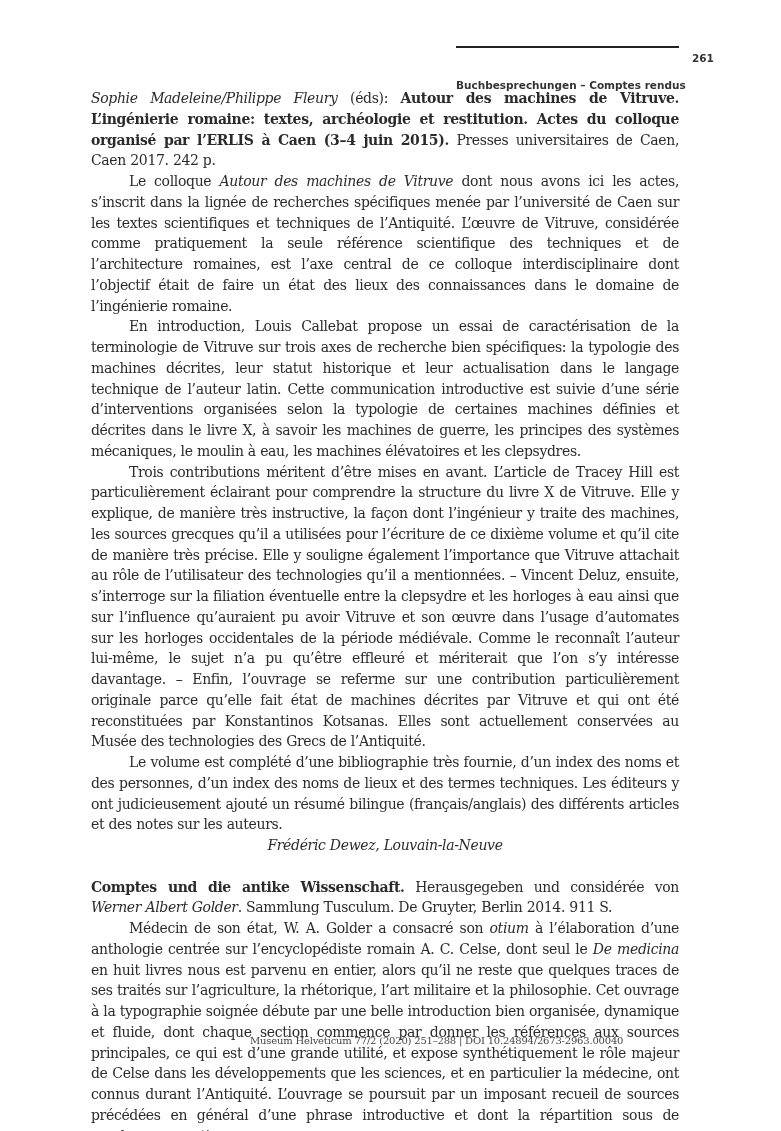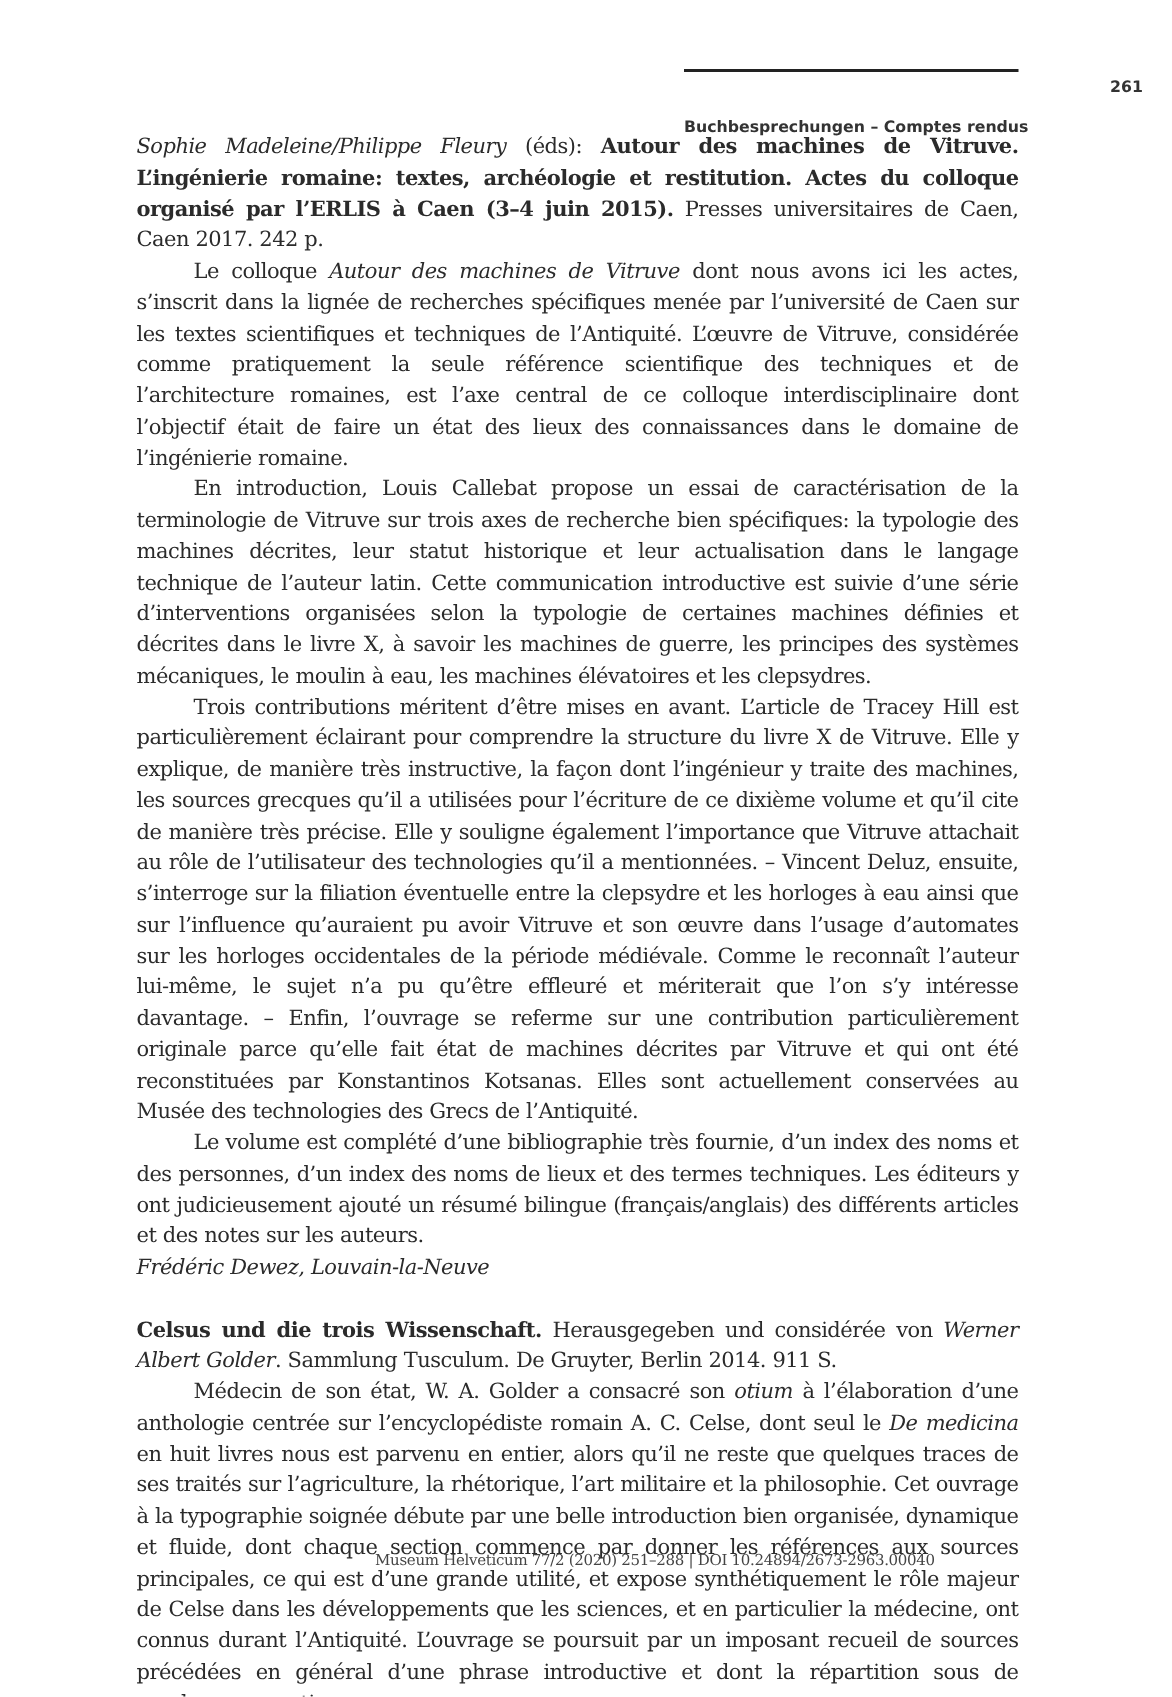--- a/index.html
+++ b/index.html
@@ -1,27 +1,27 @@
 <!DOCTYPE html>
 <html><head>
 <meta charset="utf-8">
 <style>
   html, body { margin:0; padding:0; background:#ffffff; }
   body { width:781px; height:1131px; position:relative; overflow:hidden; color:#2b2b2b; }
   .header { position:absolute; top:46px; left:456px; width:223px; }
   .header-rule { height:2px; background:#222; width:223px; }
   .header-row { position:absolute; top:52px; left:456px; width:250px; font-family:"DejaVu Sans", sans-serif; font-size:10.5px; font-weight:bold; color:#333; }
   .header-title { position:absolute; left:0; top:0;margin-top:27px; }
-  .page-num { position:absolute; left:236px; top:0;margin-left:48px; }
+  .page-num { position:absolute; left:236px; top:0; }
   .column { position:absolute; left:91px; top:88px; width:588px; font-family:"DejaVu Serif", serif; font-size:14px; line-height:20.75px; text-align:justify; hyphens:manual; letter-spacing:-0.35px; word-spacing:0.2px; }
   .column p { margin:0; }
   .indent { text-indent:38px; }
   .it { font-style:italic; }
   .bd { font-weight:bold; }
-  .sig { text-align:left; font-style:italic; }
+  .sig { text-align:center; font-style:italic; }
   .gap { height:20.75px; }
   .footer { position:absolute; top:1035px; left:250px; width:429px; text-align:left; font-family:"DejaVu Serif", serif; font-size:10px; color:#444; letter-spacing:-0.2px; }
 </style>
 </head>
 <body>
 
 <div class="header">
   <div class="header-rule"></div>
 </div>
 <div class="header-row">
@@ -30,17 +30,17 @@
 </div>
 
 <div class="column">
   <p><span class="it">Sophie Madeleine/Philippe Fleury</span><span> (éds): </span><span class="bd">Autour des machines de Vitruve. L’ingénierie romaine: textes, archéologie et restitution. Actes du colloque organisé par l’ERLIS à Caen (3–4 juin 2015).</span><span> Presses universitaires de Caen, Caen 2017. 242 p.</span></p>
   <p class="indent"><span>Le colloque </span><span class="it">Autour des machines de Vitruve</span><span> dont nous avons ici les actes, s’inscrit dans la lignée de recherches spécifiques menée par l’université de Caen sur les textes scientifiques et techniques de l’Antiquité. L’œuvre de Vitruve, considérée comme prati­quement la seule référence scientifique des techniques et de l’architecture romaines, est l’axe central de ce colloque interdisciplinaire dont l’objectif était de faire un état des lieux des connaissances dans le domaine de l’ingénierie romaine.</span></p>
   <p class="indent">En introduction, Louis Callebat propose un essai de caractérisation de la terminolo­gie de Vitruve sur trois axes de recherche bien spécifiques: la typologie des machines décrites, leur statut historique et leur actualisation dans le langage technique de l’auteur latin. Cette communication introductive est suivie d’une série d’interventions organisées selon la typologie de certaines machines définies et décrites dans le livre X, à savoir les machines de guerre, les principes des systèmes mécaniques, le moulin à eau, les machines élévatoires et les clepsydres.</p>
   <p class="indent">Trois contributions méritent d’être mises en avant. L’article de Tracey Hill est particulièrement éclairant pour comprendre la structure du livre X de Vitruve. Elle y explique, de manière très instructive, la façon dont l’ingénieur y traite des machines, les sources grecques qu’il a utilisées pour l’écriture de ce dixième volume et qu’il cite de manière très précise. Elle y souligne également l’importance que Vitruve attachait au rôle de l’utilisateur des technologies qu’il a mentionnées. – Vincent Deluz, ensuite, s’interroge sur la filiation éventuelle entre la clepsydre et les horloges à eau ainsi que sur l’influence qu’auraient pu avoir Vitruve et son œuvre dans l’usage d’automates sur les horloges occidentales de la période médiévale. Comme le reconnaît l’auteur lui-même, le sujet n’a pu qu’être effleuré et mériterait que l’on s’y intéresse davantage. – Enfin, l’ouvrage se referme sur une contribution particulièrement originale parce qu’elle fait état de machi­nes décrites par Vitruve et qui ont été reconstituées par Konstantinos Kotsanas. Elles sont actuellement conservées au Musée des technologies des Grecs de l’Antiquité.</p>
   <p class="indent">Le volume est complété d’une bibliographie très fournie, d’un index des noms et des personnes, d’un index des noms de lieux et des termes techniques. Les éditeurs y ont judicieusement ajouté un résumé bilingue (français/anglais) des différents articles et des notes sur les auteurs.</p>
   <p class="sig">Frédéric Dewez, Louvain-la-Neuve</p>
   <div class="gap"></div>
-  <p><span class="bd">Celsus und die trois Wissenschaft.</span><span> Herausgegeben und considérée von </span><span class="it">Werner Albert Golder</span><span>. Sammlung Tusculum. De Gruyter, Berlin 2014. 911 S.</span></p>
+  <p><span class="bd">Comptes und die antike Wissenschaft.</span><span> Herausgegeben und considérée von </span><span class="it">Werner Albert Golder</span><span>. Sammlung Tusculum. De Gruyter, Berlin 2014. 911 S.</span></p>
   <p class="indent"><span>Médecin de son état, W. A. Golder a consacré son </span><span class="it">otium</span><span> à l’élaboration d’une anthologie centrée sur l’encyclopédiste romain A. C. Celse, dont seul le </span><span class="it">De medicina</span><span> en huit livres nous est parvenu en entier, alors qu’il ne reste que quelques traces de ses traités sur l’agriculture, la rhétorique, l’art militaire et la philosophie. Cet ouvrage à la typographie soignée débute par une belle introduction bien organisée, dynamique et fluide, dont chaque section commence par donner les références aux sources principales, ce qui est d’une grande utilité, et expose synthétiquement le rôle majeur de Celse dans les développements que les sciences, et en particulier la médecine, ont connus durant l’Antiquité. L’ouvrage se poursuit par un imposant recueil de sources précédées en général d’une phrase introductive et dont la répartition sous de nombreuses sections en</span></p>
 </div>
 
 <div class="footer">Museum Helveticum 77/2 (2020) 251–288 | DOI 10.24894/2673-2963.00040</div>
 
 </body></html>

